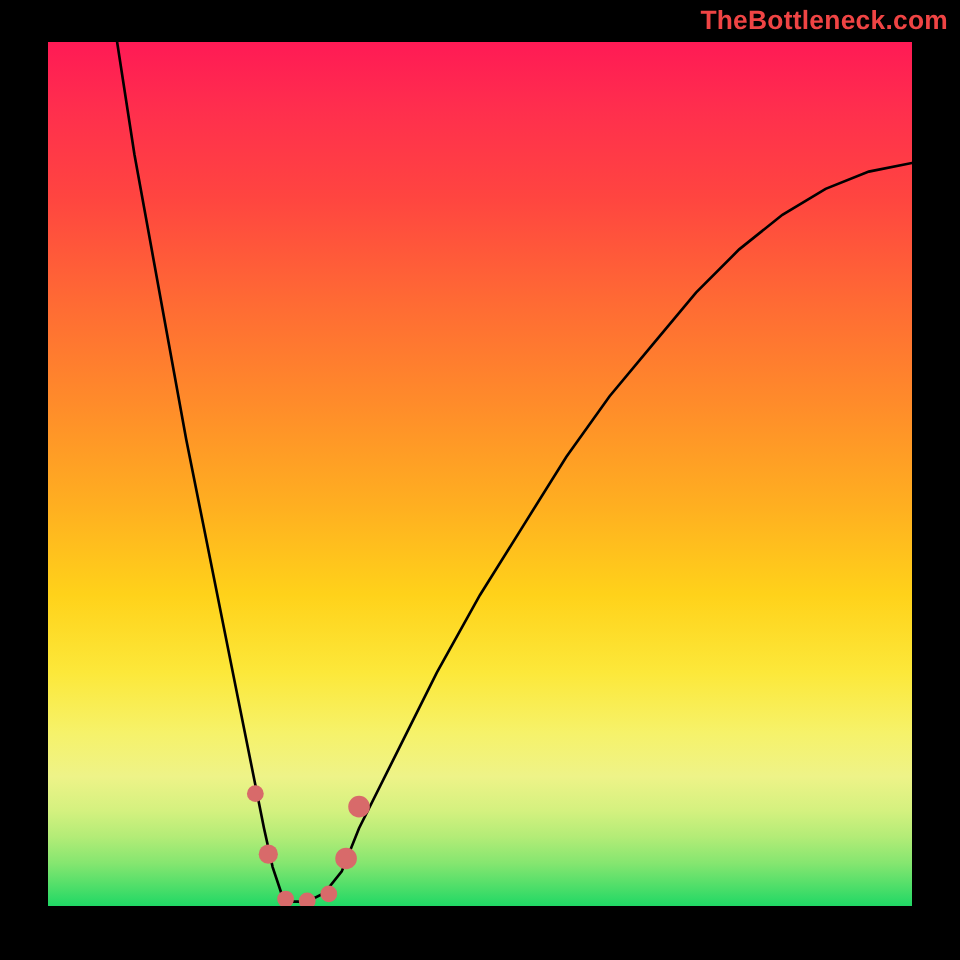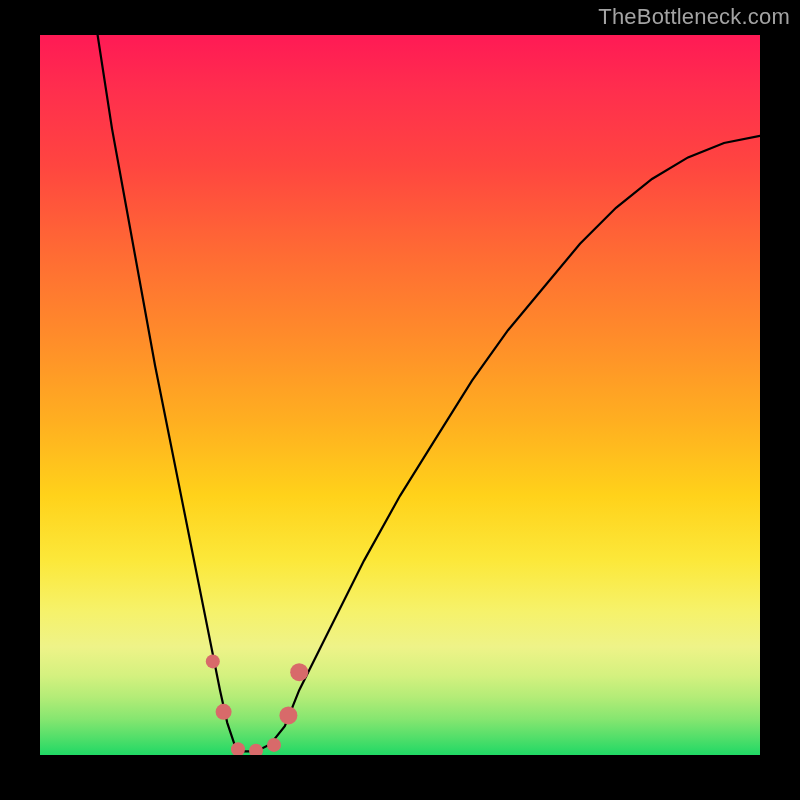--- a/index.html
+++ b/index.html
@@ -14,23 +14,23 @@
   .outer {
     position: relative;
     width: 800px;
     height: 800px;
     background: #000;
   }
   .watermark {
     position: absolute;
     top: 4px;
     right: 10px;
-    color: #a3a3a3;
+    color: #ef4444;
     font-size: 22px;
-    font-weight: 400;
+    font-weight: 700;
     letter-spacing: 0.2px;
     z-index: 50;
   }
   .plotbox {
     position: absolute;
     left: 40px;
     top: 35px;
     width: 720px;
     height: 720px;
     overflow: hidden;

